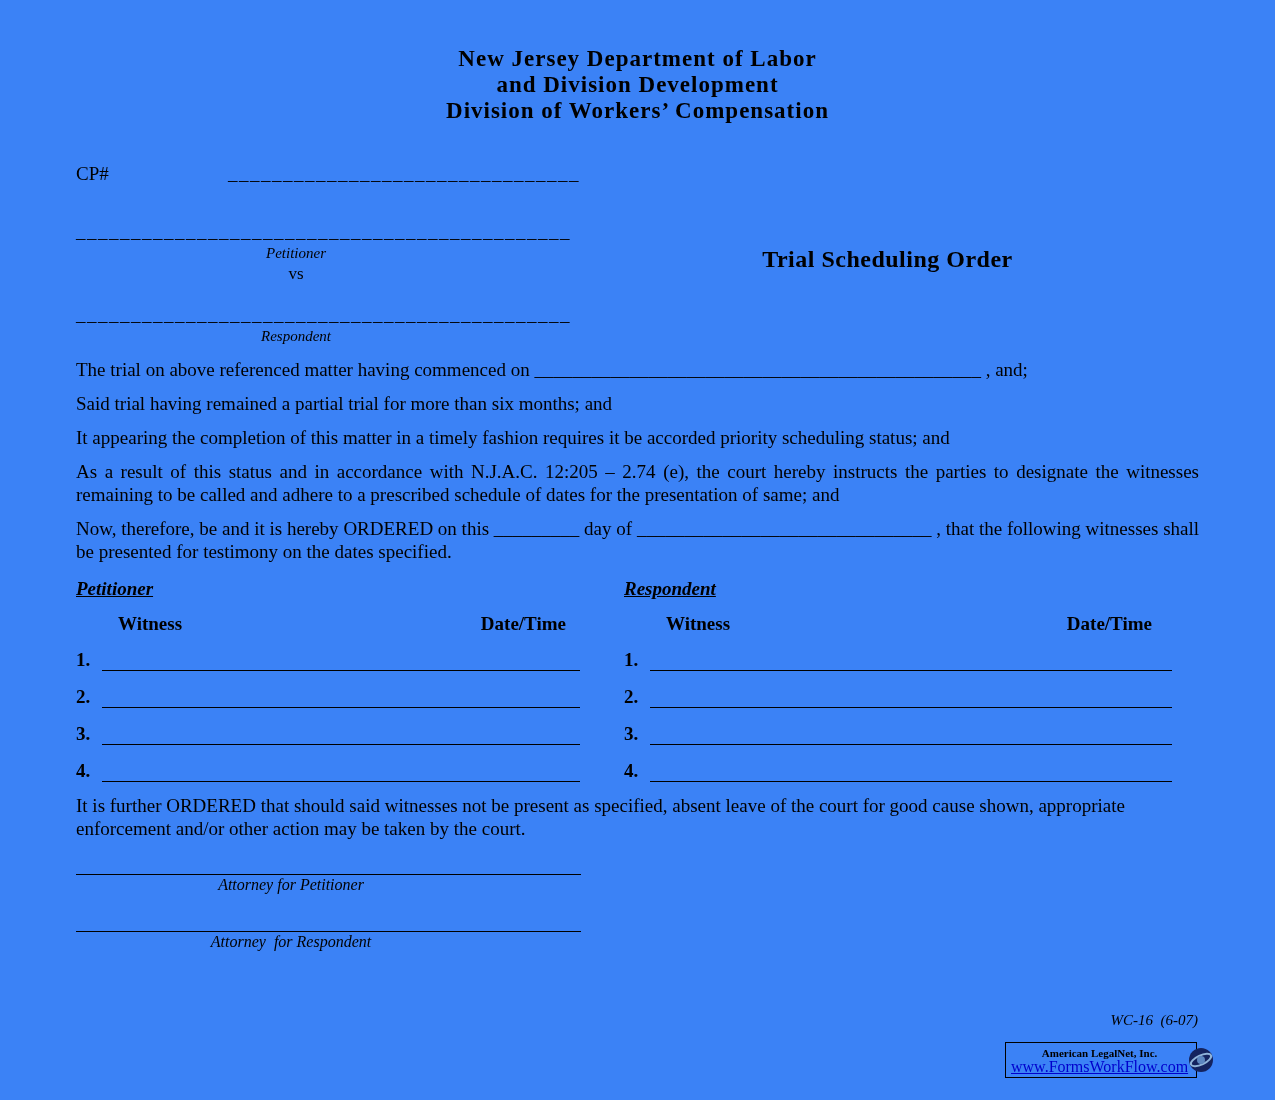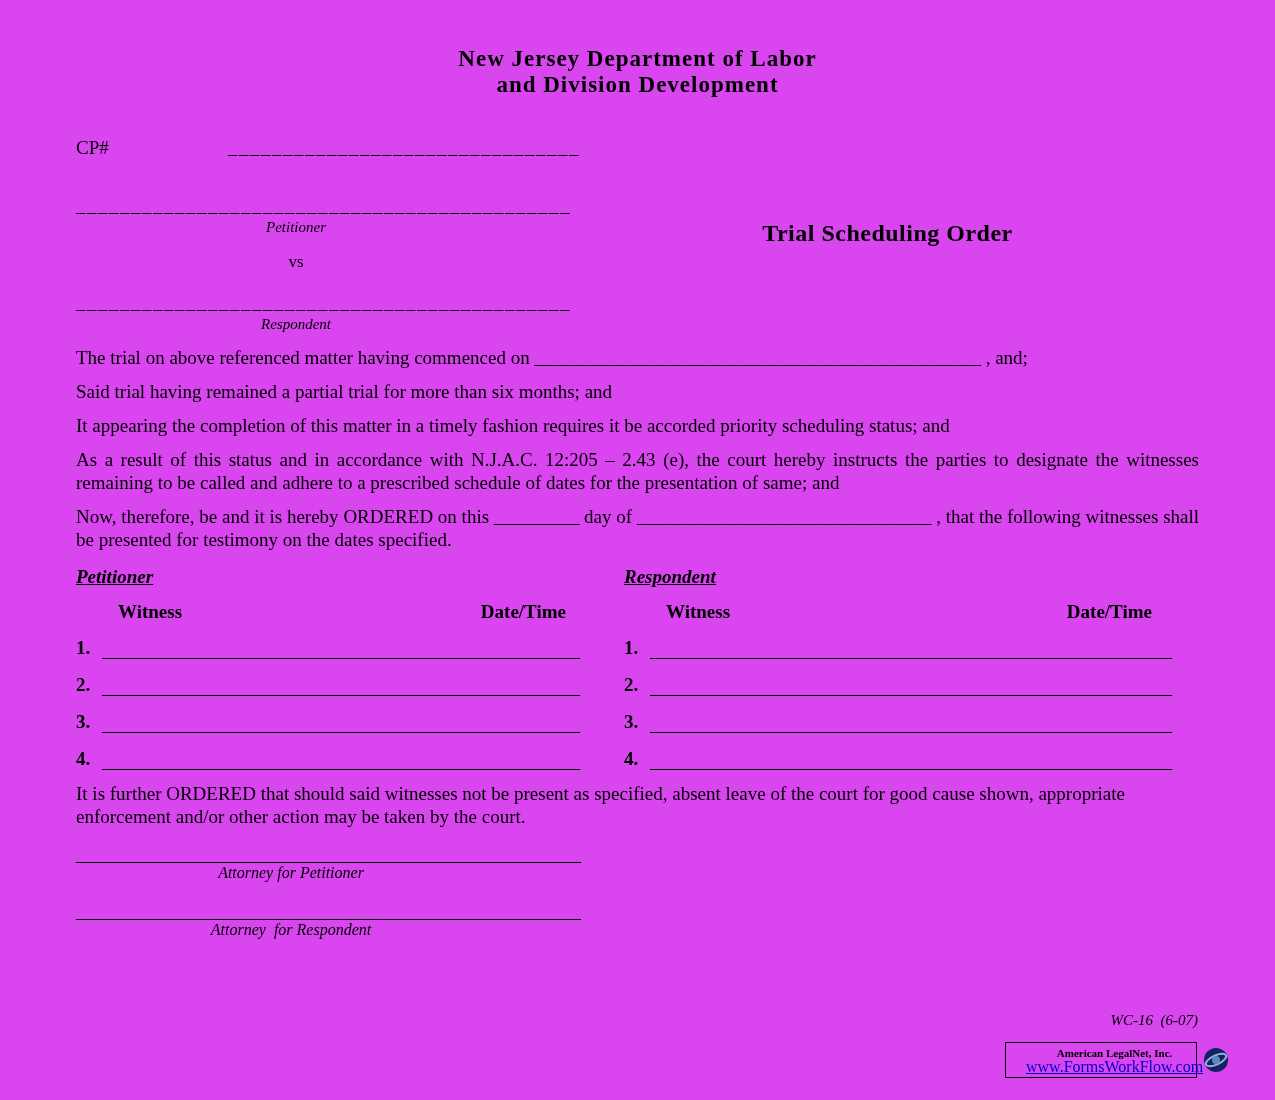--- a/index.html
+++ b/index.html
@@ -8,21 +8,21 @@
     width: 1275px;
     font-family: "Liberation Serif", "DejaVu Serif", serif;
     color: #000;
   }
   .page {
     position: relative;
     width: 1275px;
     height: 1100px;
     padding: 46px 76px 0 76px;
     overflow: hidden;
-    background: #d946ef;
+    background: #3b82f6;
   }
 
   
   .form-title {
     text-align: center;
     font-weight: bold;
     font-size: 23px;
     line-height: 26px;
     letter-spacing: 1px;
   }
@@ -33,21 +33,21 @@
   .dash-blank { letter-spacing: 1.5px; white-space: nowrap; }
 
   
   .caption { display: flex; margin-top: 34px; }
   .caption-left { width: 500px; }
   .caption-left .party-line { font-size: 19px; line-height: 24px; }
   .party-label {
     width: 440px; text-align: center;
     font-style: italic; font-size: 15px; line-height: 19px;
   }
-  .vs-label { width: 440px; text-align: center; font-size: 17px; line-height: 22px; margin-top: 14px; }
+  .vs-label { width: 440px; text-align: center; font-size: 17px; line-height: 22px; }
   .resp-line { margin-top: 18px; }
   .caption-right { flex: 1; text-align: center; padding-top: 26px; }
   .order-title { font-weight: bold; font-size: 24px; letter-spacing: 0.5px; }
 
   
   .para { margin: 11px 0 0 0; font-size: 19px; line-height: 23px; }
   .para.first { margin-top: 12px; }
   .justify { text-align: justify; }
   .inline-blank { white-space: nowrap; }
 
@@ -90,38 +90,39 @@
   
   .form-number {
     position: absolute; top: 1012px; right: 77px;
     font-style: italic; font-size: 15px; white-space: pre;
   }
   .legalnet-box {
     position: absolute; top: 1042px; right: 78px;
     width: 192px; height: 36px;
     border: 1px solid #000;
     display: flex; align-items: center;
-    padding: 2px 20px; 
+    padding: 2px 5px; 
   }
   .legalnet-text { flex: 1; text-align: center; }
   .legalnet-name { font-weight: bold; font-size: 11px; line-height: 13px; font-family: "Liberation Serif", serif; }
   .legalnet-url {
     font-size: 16px; line-height: 13px;
     color: #0000cc; text-decoration: underline; cursor: pointer;
   }
   .legalnet-logo { width: 26px; height: 26px; flex: 0 0 auto; }
 </style>
 </head>
 <body>
 
 <div class="page">
 
   <div class="form-title">
     <div>New Jersey Department of Labor</div>
     <div>and Division Development</div>
+    <div>Division of Workers’ Compensation</div>
   </div>
 
   <div class="cp-row">
     <span class="cp-label">CP#</span><span class="dash-blank">________________________________</span>
   </div>
 
   <div class="caption">
     <div class="caption-left">
       <div class="party-line dash-blank">_____________________________________________</div>
       <div class="party-label">Petitioner</div>
@@ -137,21 +138,21 @@
   <p class="para first">
     <span>The trial on above referenced matter having commenced on</span>
     <span class="inline-blank">_______________________________________________</span>
     <span>, and;</span>
   </p>
 
   <p class="para">Said trial having remained a partial trial for more than six months; and</p>
 
   <p class="para">It appearing the completion of this matter in a timely fashion requires it be accorded priority scheduling status; and</p>
 
-  <p class="para justify">As a result of this status and in accordance with N.J.A.C. 12:205 – 2.43 (e), the court hereby instructs the parties to designate the witnesses remaining to be called and adhere to a prescribed schedule of dates for the presentation of same; and</p>
+  <p class="para justify">As a result of this status and in accordance with N.J.A.C. 12:205 – 2.74 (e), the court hereby instructs the parties to designate the witnesses remaining to be called and adhere to a prescribed schedule of dates for the presentation of same; and</p>
 
   <p class="para justify">
     <span>Now, therefore, be and it is hereby ORDERED on this</span>
     <span class="inline-blank">_________</span>
     <span>day of</span>
     <span class="inline-blank">_______________________________</span>
     <span>, that the following witnesses shall be presented for testimony on the dates specified.</span>
   </p>
 
   <div class="witness-section">

